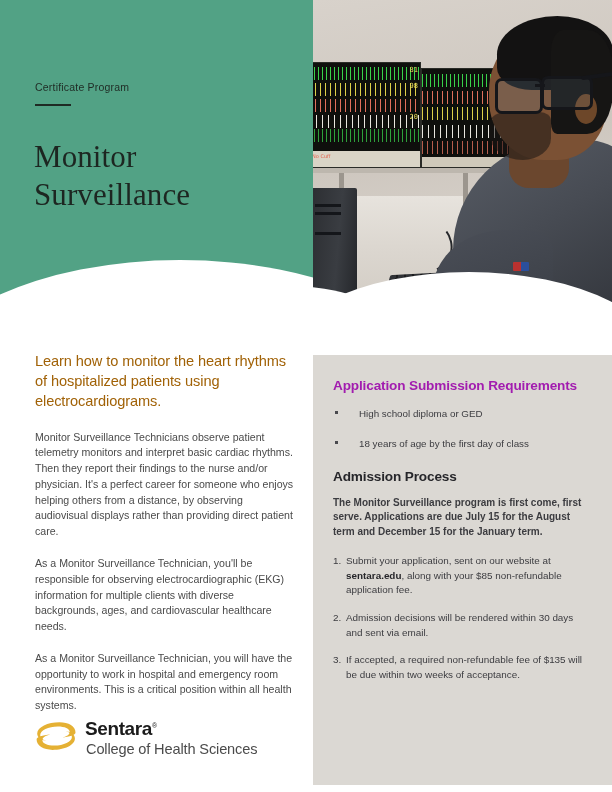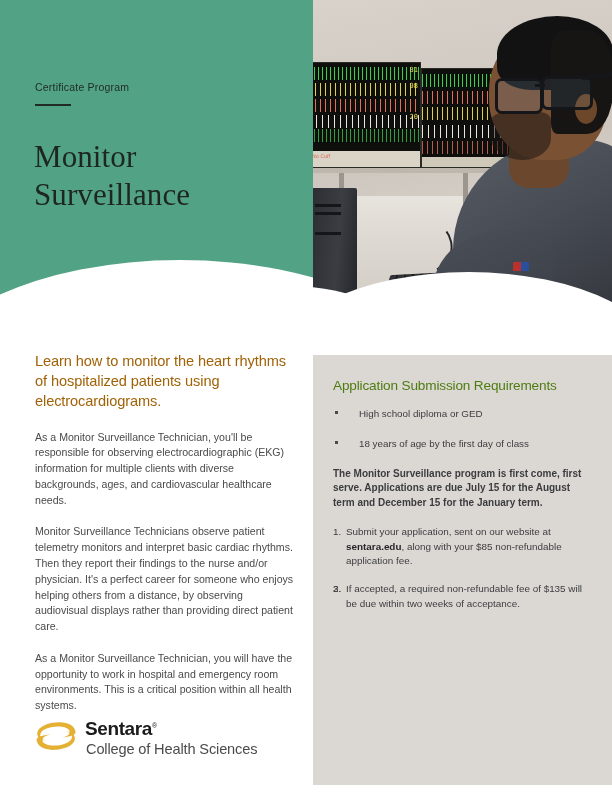--- a/index.html
+++ b/index.html
@@ -108,21 +108,21 @@
   .logo{position:absolute;left:35px;top:718px;width:262px;height:50px;}
   .logo-mark{position:absolute;left:0;top:2px;width:42px;height:32px;}
   .logo-word{position:absolute;left:50px;top:0px;font-size:19px;font-weight:bold;
     color:#1b1b1b;letter-spacing:-.4px;}
   .logo-reg{font-size:7px;vertical-align:super;font-weight:normal;}
   .logo-sub{position:absolute;left:51px;top:23px;font-size:14.6px;color:#4b4b4b;letter-spacing:-.15px;}
 
   
   .panel{position:absolute;left:313px;top:355px;width:299px;height:430px;background:#dbd8d3;}
   .panel-inner{position:absolute;left:20px;top:22px;width:258px;}
-  .panel-h{font-size:13.6px;font-weight:normal;color:#4d7c0f;line-height:1.27;margin:0 0 13px 0;letter-spacing:-.15px;}
+  .panel-h{font-size:13.6px;font-weight:bold;color:#a21caf;line-height:1.27;margin:0 0 13px 0;letter-spacing:-.15px;}
   .panel-h2{font-size:13.6px;font-weight:bold;color:#26262a;margin:18px 0 12px 0;letter-spacing:-.15px;}
   .req-list{list-style:none;margin:0;padding:0;}
   .req-item{position:relative;padding-left:26px;font-size:9.8px;color:#3c3c40;margin-bottom:16px;line-height:1.4;}
   .req-item .bullet{position:absolute;left:2px;top:4px;width:2.6px;height:2.6px;background:#4a4a4e;}
   .panel-p{font-size:10px;line-height:1.48;color:#3c3c40;margin:0 0 14px 0;font-weight:bold;}
   .step{position:relative;padding-left:13px;font-size:9.9px;line-height:1.48;color:#3c3c40;margin-bottom:13px;}
   .step .num{position:absolute;left:0;top:0;}
   .step b{font-weight:bold;color:#26262a;}
 </style>
 </head>
@@ -198,22 +198,22 @@
       <div class="green-wave"></div>
     </div>
 
     <div class="kicker">Certificate Program</div>
     <div class="kicker-rule"></div>
     <h1 class="hero-title">Monitor Surveillance</h1>
   </div>
 
   <div class="left-col">
     <p class="lead">Learn how to monitor the heart rhythms of hospitalized patients using electrocardiograms.</p>
+    <p class="body-p">Monitor Surveillance Technicians observe patient telemetry monitors and interpret basic cardiac rhythms. Then they report their findings to the nurse and/or physician. It's a perfect career for someone who enjoys helping others from a distance, by observing audiovisual displays rather than providing direct patient care.</p>
     <p class="body-p">As a Monitor Surveillance Technician, you'll be responsible for observing electrocardiographic (EKG) information for multiple clients with diverse backgrounds, ages, and cardiovascular healthcare needs.</p>
-    <p class="body-p">Monitor Surveillance Technicians observe patient telemetry monitors and interpret basic cardiac rhythms. Then they report their findings to the nurse and/or physician. It's a perfect career for someone who enjoys helping others from a distance, by observing audiovisual displays rather than providing direct patient care.</p>
     <p class="body-p">As a Monitor Surveillance Technician, you will have the opportunity to work in hospital and emergency room environments. This is a critical position within all health systems.</p>
   </div>
 
   <div class="logo">
     <svg class="logo-mark" viewBox="0 0 42 32">
       <path d="M40.5 12.5C40.5 6.2 33.6 2.2 24.5 2.2 12.8 2.2 2.2 7.0 2.2 13.6c0 4.0 3.8 6.6 9.4 7.4-4.2-1.3-6.4-3.3-6.4-5.8 0-4.6 8.2-8.6 17.6-8.6 7.0 0 11.9 2.2 11.9 5.3 0 2.6-3.0 4.6-8.0 5.6 8.0-0.6 13.8-2.6 13.8-5.0z" fill="#E5B134"></path>
       <path d="M1.6 19.6c0 6.3 6.9 10.3 16.0 10.3 11.7 0 22.3-4.8 22.3-11.4 0-4.0-3.8-6.6-9.4-7.4 4.2 1.3 6.4 3.3 6.4 5.8 0 4.6-8.2 8.6-17.6 8.6-7.0 0-11.9-2.2-11.9-5.3 0-2.6 3.0-4.6 8.0-5.6-8.0 0.6-13.8 2.6-13.8 5.0z" fill="#E5B134"></path>
     </svg>
     <div class="logo-word"><span>Sentara</span><span class="logo-reg">®</span></div>
     <div class="logo-sub">College of Health Sciences</div>
@@ -228,30 +228,32 @@
         <li class="req-item">
           <span class="bullet"></span>
           <span>High school diploma or GED</span>
         </li>
         <li class="req-item">
           <span class="bullet"></span>
           <span>18 years of age by the first day of class</span>
         </li>
       </ul>
 
+      <h2 class="panel-h2">Admission Process</h2>
 
       <p class="panel-p">The Monitor Surveillance program is first come, first serve. Applications are due July 15 for the August term and December 15 for the January term.</p>
 
       <div class="step">
         <span class="num">1.</span>
         <span>Submit your application, sent on our website at </span><b>sentara.edu</b><span>, along with your $85 non-refundable application fee.</span>
       </div>
 
       <div class="step">
         <span class="num">2.</span>
+        <span>Admission decisions will be rendered within 30 days and sent via email.</span>
       </div>
 
       <div class="step">
         <span class="num">3.</span>
         <span>If accepted, a required non-refundable fee of $135 will be due within two weeks of acceptance.</span>
       </div>
 
     </div>
   </div>
 

